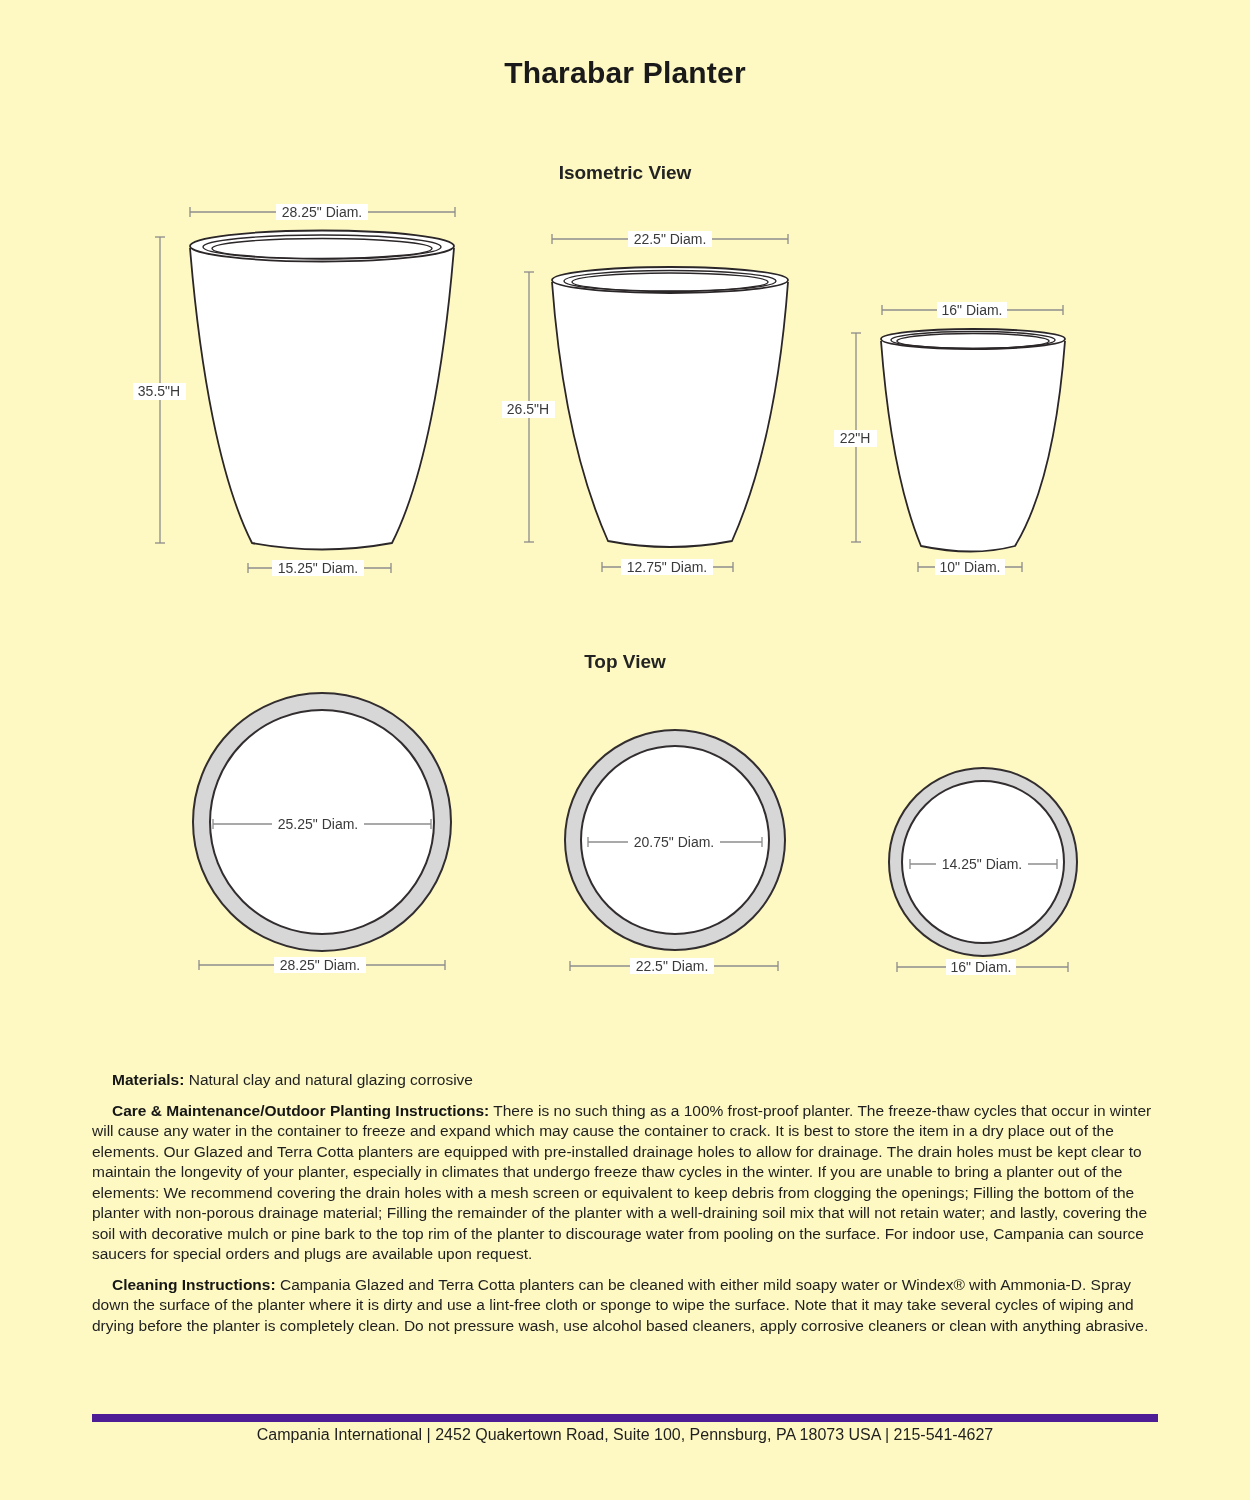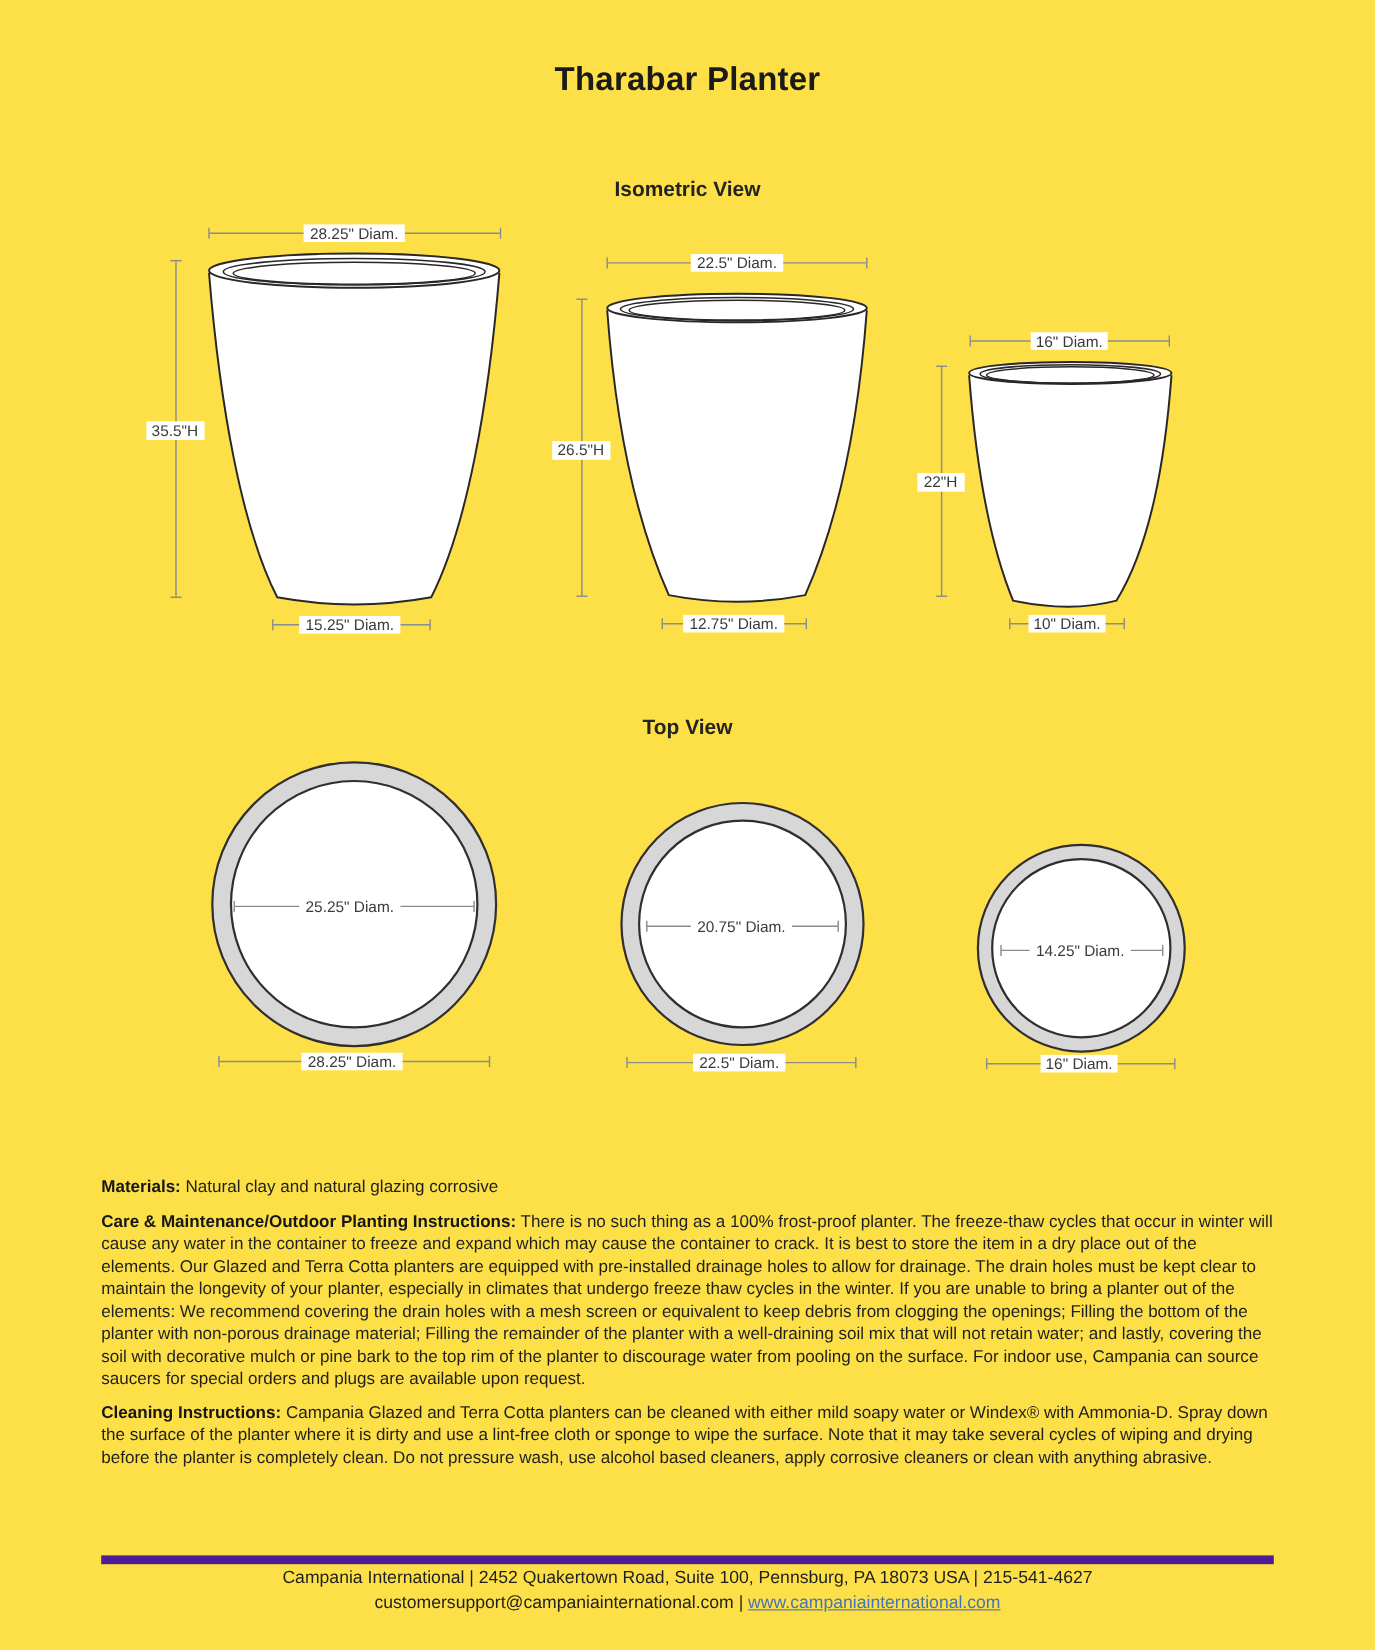--- a/index.html
+++ b/index.html
@@ -1,17 +1,17 @@
 <!DOCTYPE html>
 <html><head>
 <meta charset="utf-8">
 <style>
   html,body { margin:0; padding:0; background:#fff; }
   .page {
-    position:relative; width:1250px; height:1500px; background:#fde047;
+    position:relative; width:1250px; height:1500px; background:#fef9c3;
     font-family:"Liberation Sans", sans-serif; color:#1f1f1f; overflow:hidden;
   }
   .page-title {
     position:absolute; top:36px; left:0; width:1250px; text-align:center;
     font-size:30px; font-weight:bold; color:#1a1a1a; letter-spacing:.2px;
   }
   .view-heading {
     position:absolute; left:0; width:1250px; text-align:center;
     font-size:19px; font-weight:bold; color:#232323;
   }
@@ -26,21 +26,21 @@
   .mask { fill:#ffffff; }
   .dlabel {
     font-family:"Liberation Sans", sans-serif; font-size:14px;
     fill:#3a3a3a; text-anchor:middle;
   }
   .textblock {
     position:absolute; left:92px; top:1070px; width:1066px;
     font-size:15.5px; line-height:20.5px; color:#1f1f1f; text-align:left;
   }
   .textblock p { margin:0 0 10px 0; }
-  .textblock b { font-weight:bold; color:#161616; }
+  .textblock b { font-weight:bold; color:#161616;margin-left:20px; }
   .footer {
     position:absolute; left:92px; top:1414px; width:1066px;
     border-top:8px solid #4c1d95; text-align:center; font-size:16px; color:#1f1f1f;
   }
   .footer .f-line { margin-top:3px; line-height:20px; }
   .footer a { color:#4573b9; text-decoration:underline; cursor:pointer; }
 </style>
 </head>
 <body>
 
@@ -201,16 +201,15 @@
   </svg>
 
   <div class="textblock">
     <p><b>Materials:</b><span> Natural clay and natural glazing corrosive</span></p>
     <p><b>Care &amp; Maintenance/Outdoor Planting Instructions:</b><span> There is no such thing as a 100% frost-proof planter. The freeze-thaw cycles that occur in winter will cause any water in the container to freeze and expand which may cause the container to crack. It is best to store the item in a dry place out of the elements. Our Glazed and Terra Cotta planters are equipped with pre-installed drainage holes to allow for drainage. The drain holes must be kept clear to maintain the longevity of your planter, especially in climates that undergo freeze thaw cycles in the winter. If you are unable to bring a planter out of the elements: We recommend covering the drain holes with a mesh screen or equivalent to keep debris from clogging the openings; Filling the bottom of the planter with non-porous drainage material; Filling the remainder of the planter with a well-draining soil mix that will not retain water; and lastly, covering the soil with decorative mulch or pine bark to the top rim of the planter to discourage water from pooling on the surface. For indoor use, Campania can source saucers for special orders and plugs are available upon request.</span></p>
     <p><b>Cleaning Instructions:</b><span> Campania Glazed and Terra Cotta planters can be cleaned with either mild soapy water or Windex® with Ammonia-D. Spray down the surface of the planter where it is dirty and use a lint-free cloth or sponge to wipe the surface. Note that it may take several cycles of wiping and drying before the planter is completely clean. Do not pressure wash, use alcohol based cleaners, apply corrosive cleaners or clean with anything abrasive.</span></p>
   </div>
 
   <div class="footer">
     <div class="f-line">Campania International | 2452 Quakertown Road, Suite 100, Pennsburg, PA 18073 USA | 215-541-4627</div>
-    <div class="f-line"><span>customersupport@campaniainternational.com</span><span> | </span><a>www.campaniainternational.com</a></div>
   </div>
 
 </div>
 
 </body></html>

